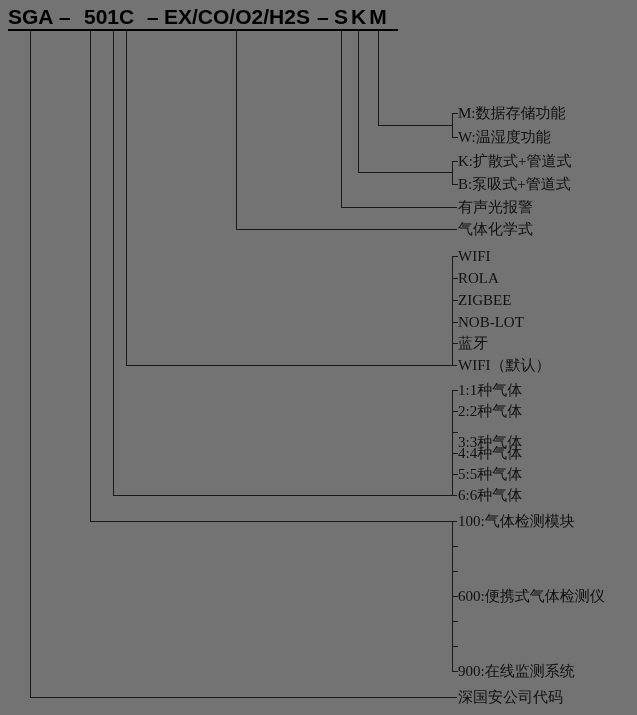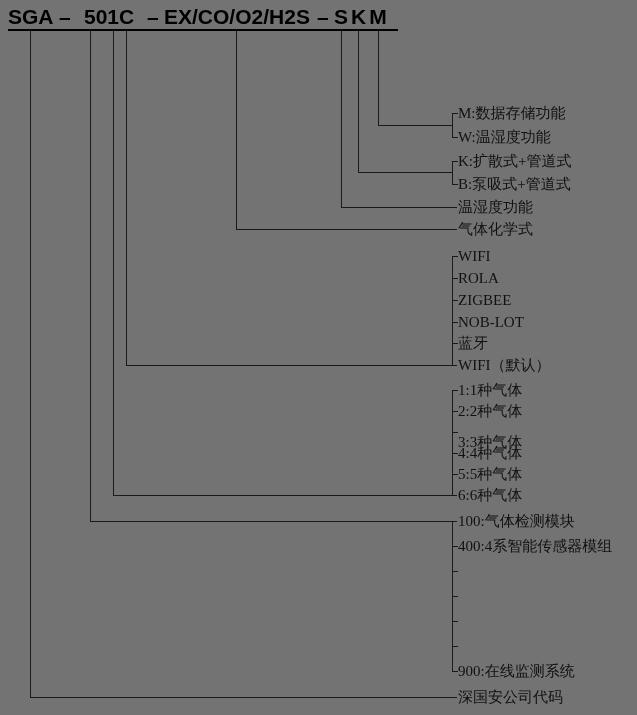--- a/index.html
+++ b/index.html
@@ -99,36 +99,36 @@
   <div class="h" style="left:452px; top:571px; width:6px"></div>
   <div class="h" style="left:452px; top:596px; width:6px"></div>
   <div class="h" style="left:452px; top:621px; width:6px"></div>
   <div class="h" style="left:452px; top:646px; width:6px"></div>
   <div class="h" style="left:452px; top:671px; width:6px"></div>
 
   <span class="lbl" style="top:103px">M:数据存储功能</span>
   <span class="lbl" style="top:151px">K:扩散式+管道式</span>
   <span class="lbl" style="top:127px">W:温湿度功能</span>
   <span class="lbl" style="top:174px">B:泵吸式+管道式</span>
-  <span class="lbl" style="top:197px">温湿度功能</span>
+  <span class="lbl" style="top:197px">有声光报警</span>
   <span class="lbl" style="top:219px">气体化学式</span>
 
   <span class="lbl" style="top:246px">WIFI</span>
   <span class="lbl" style="top:268px">ROLA</span>
   <span class="lbl" style="top:290px">ZIGBEE</span>
   <span class="lbl" style="top:312px">NOB-LOT</span>
   <span class="lbl" style="top:333px">蓝牙</span>
   <span class="lbl" style="top:355px">WIFI（默认）</span>
 
   <span class="lbl" style="top:380px">1:1种气体</span>
   <span class="lbl" style="top:401px">2:2种气体</span>
   <span class="lbl" style="top:432px">3:3种气体</span>
   <span class="lbl" style="top:443px">4:4种气体</span>
   <span class="lbl" style="top:464px">5:5种气体</span>
   <span class="lbl" style="top:485px">6:6种气体</span>
 
   <span class="lbl" style="top:511px">100:气体检测模块</span>
-  <span class="lbl" style="top:536px">400:4系智能传感器模组</span>
+  <span class="lbl" style="top:586px">600:便携式气体检测仪</span>
   <span class="lbl" style="top:661px">900:在线监测系统</span>
 
   <span class="lbl" style="top:687px">深国安公司代码</span>
 
 </div>
 
 </body></html>

